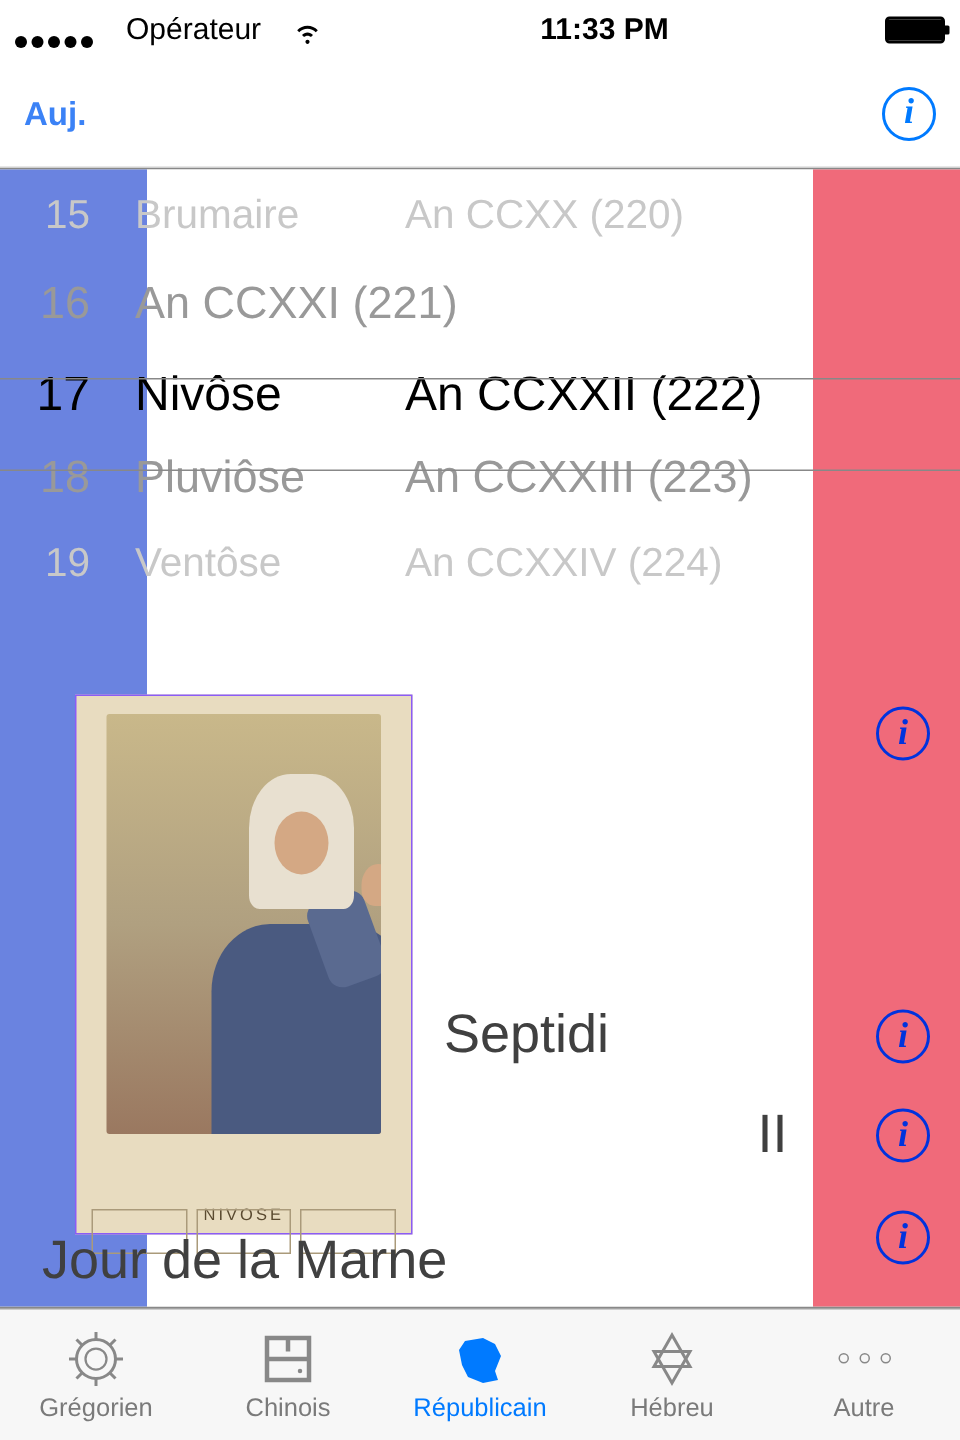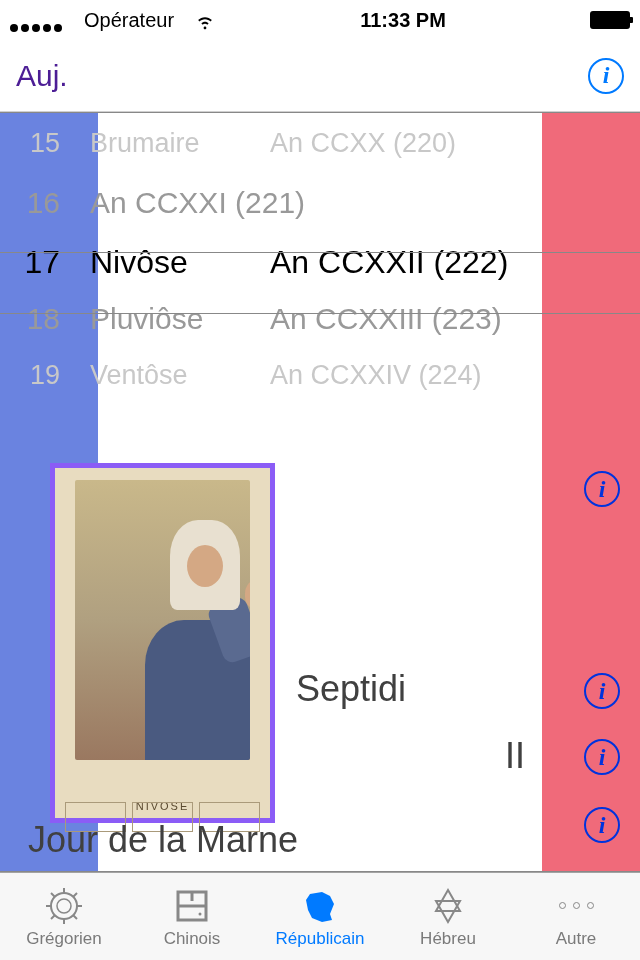--- a/index.html
+++ b/index.html
@@ -11,21 +11,21 @@
   .status-right { display: flex; align-items: center; }
   .dots { display: flex; gap: 3px; margin-right: 2px; }
   .dot { width: 8px; height: 8px; border-radius: 50%; background: #000; }
   .wifi-icon { width: 22px; height: 22px; }
   .battery { width: 40px; height: 18px; border: 2px solid #000; border-radius: 3px; position: relative; }
   .battery::after { content: ""; position: absolute; right: -5px; top: 4px; width: 3px; height: 6px; background: #000; border-radius: 0 1px 1px 0; }
   .battery-fill { width: 100%; height: 100%; background: #000; }
 
   
   .nav-bar { height: 72px; display: flex; align-items: center; justify-content: space-between; padding: 0 16px; border-bottom: 1px solid #d0d0d0; }
-  .nav-left { font-size: 30px; color: #4c1d95; }
+  .nav-left { font-size: 22px; color: #3b82f6; font-weight: bold; }
   .nav-right { }
   .info-circle { width: 36px; height: 36px; border: 2.5px solid #007aff; border-radius: 50%; display: flex; align-items: center; justify-content: center; color: #007aff; font-family: Georgia, serif; font-style: italic; font-size: 24px; font-weight: bold; }
 
   
   .content { position: relative; height: 760px; border-top: 1px solid #888; border-bottom: 1px solid #888; }
   .flag { position: absolute; inset: 0; display: flex; }
   .flag-blue { width: 98px; background: #6a83e0; }
   .flag-white { flex: 1; background: #fff; }
   .flag-red { width: 98px; background: #f06a7a; }
 
@@ -34,21 +34,21 @@
   .picker-row { display: flex; align-items: flex-start; height: 58px; font-size: 32px; font-weight: 400; color: #000; }
   .picker-row.faded1 { color: #999; font-size: 30px; }
   .picker-row.faded2 { color: #c8c8c8; font-size: 27px; }
   .picker-row .col-day { width: 90px; text-align: right; padding-right: 30px; padding-left: 10px; }
   .picker-row .col-month { width: 180px; text-align: left; }
   .picker-row .col-year { flex: 1; text-align: left; }
   .picker-sel { position: absolute; top: 124px; left: 0; right: 0; height: 62px; border-top: 1px solid #888; border-bottom: 1px solid #888; }
 
   
   .lower { position: absolute; top: 350px; left: 0; right: 0; bottom: 0; }
-  .illus { position: absolute; left: 50px; top: 0; width: 225px; height: 360px; background: #e8dcc0; border: 5px solid #8b5cf6; }
+  .illus { position: absolute; left: 50px; top: 0; width: 225px; height: 360px; background: #e8dcc0; border: 1px solid #8b5cf6; }
   .illus-inner { margin: 12px 20px 6px 20px; height: 280px; background: linear-gradient(to bottom, #c9b88a 0%, #b0a080 50%, #9a7860 100%); border-radius: 2px; position: relative; overflow: hidden; }
   .figure-body { position: absolute; left: 40px; top: 30px; width: 130px; height: 240px; }
   .figure-veil { position: absolute; left: 55px; top: 10px; width: 70px; height: 90px; background: #e8e0d0; border-radius: 40% 40% 10% 10%; }
   .figure-head { position: absolute; left: 72px; top: 35px; width: 36px; height: 42px; background: #d4a884; border-radius: 50%; }
   .figure-robe { position: absolute; left: 30px; top: 110px; width: 130px; height: 150px; background: #4a5a80; border-radius: 30% 30% 5% 5%; }
   .figure-arm { position: absolute; left: 100px; top: 90px; width: 40px; height: 60px; background: #5a6a90; border-radius: 10px; transform: rotate(-20deg); }
   .figure-hand { position: absolute; left: 130px; top: 70px; width: 22px; height: 28px; background: #d4a884; border-radius: 50% 50% 40% 40%; }
   .illus-caption { position: absolute; bottom: 6px; left: 0; right: 0; text-align: center; font-size: 11px; color: #5a4a30; letter-spacing: 2px; }
   .illus-subtext { position: absolute; bottom: -24px; left: 10px; right: 10px; height: 40px; font-size: 7px; color: #6a5a40; display: flex; gap: 6px; }
   .illus-subtext div { flex: 1; border: 0.5px solid #aa9a7a; height: 30px; }

